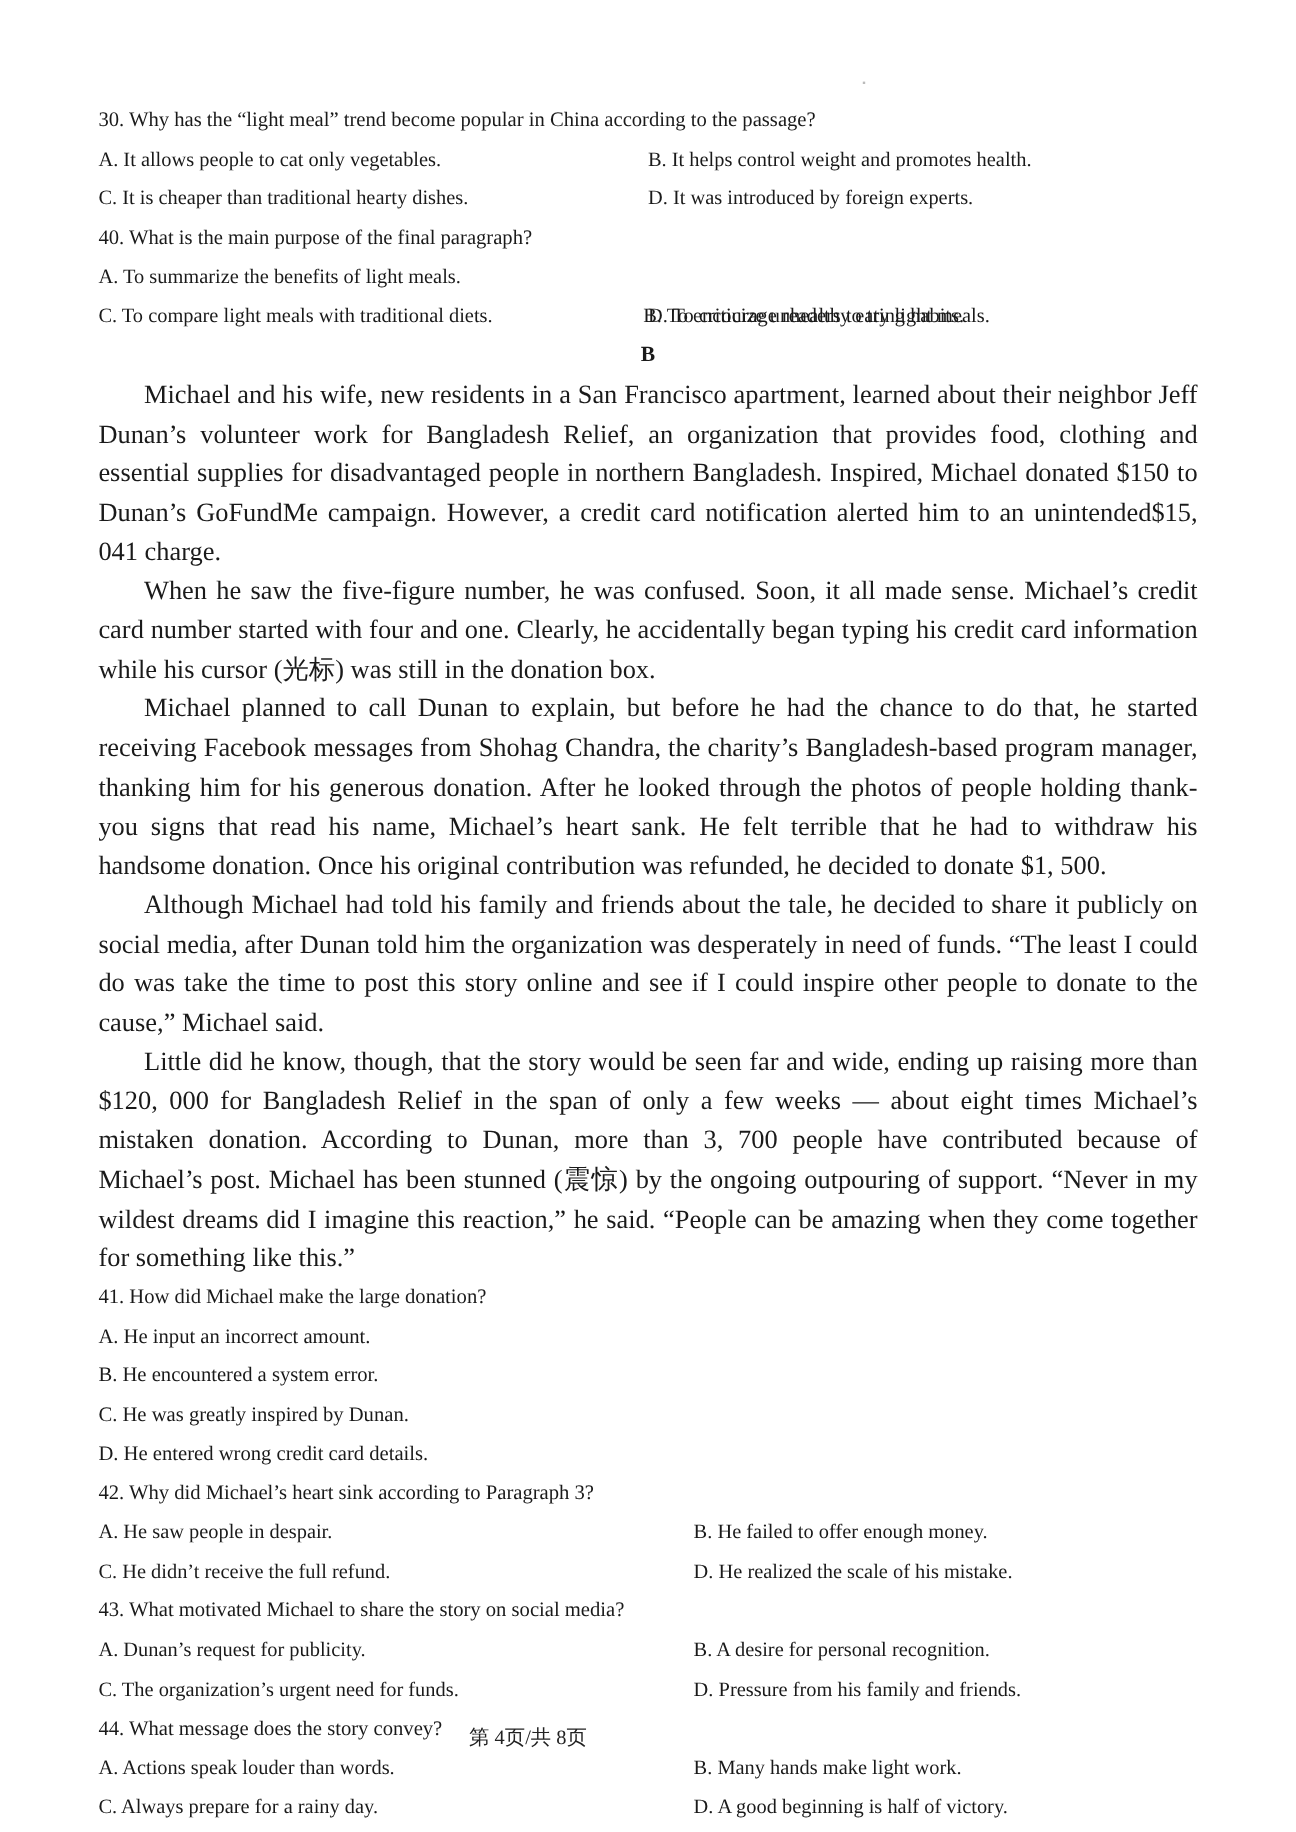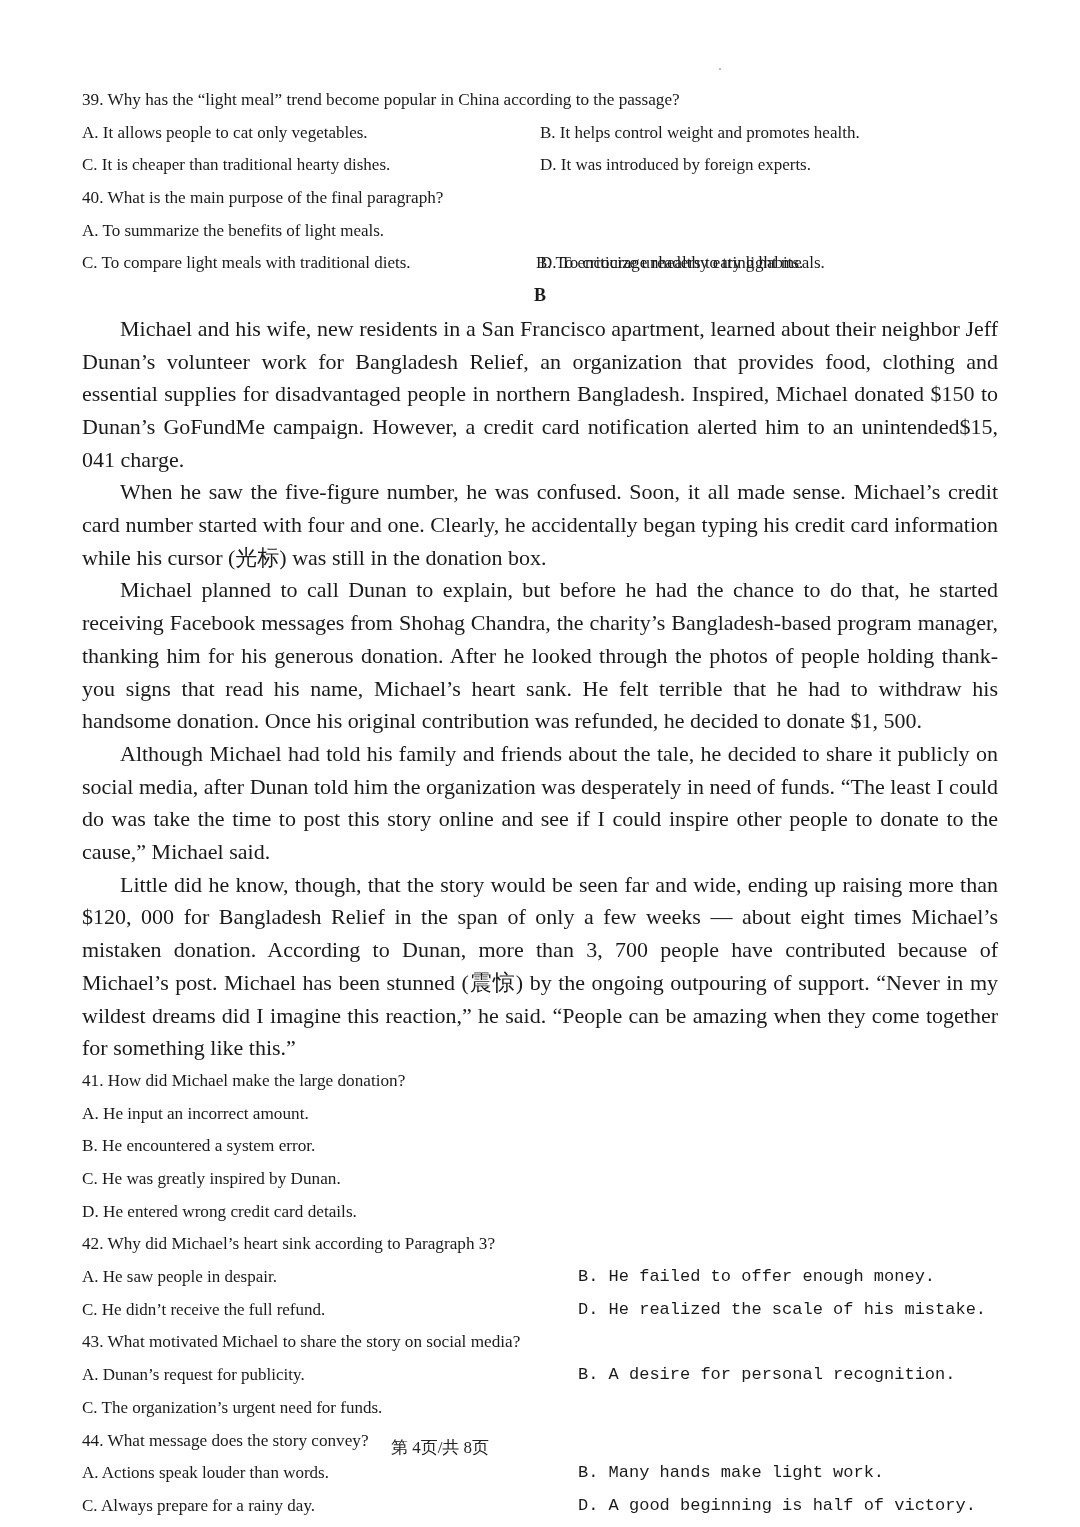--- a/index.html
+++ b/index.html
@@ -8,34 +8,34 @@
     font-family: "Liberation Serif", "DejaVu Serif", serif;
     color: #1a1a1a;
   }
   .page { position: absolute; left: 82px; top: 84px; width: 916px; }
   .line { font-size: 17.2px; line-height: 32.7px; height: 32.7px; white-space: nowrap; position: relative; }
   .opt-row { position: relative; height: 32.7px; font-size: 17px; line-height: 32.7px; white-space: nowrap; }
   .opt-row .l { position: absolute; left: 0; }
   .opt-row .r { position: absolute; }
   .r-458 { left: 458px; }
   .r-454 { left: 454px; margin-top: 32px; }
-  .r-496 { left: 496px; font-family: Liberation Mono, monospace; }
+  .r-496 { left: 496px; }
   .section-title { text-align: center; font-weight: bold; font-size: 18px; height: 32.7px; line-height: 30px; }
   .para { font-size: 22px; line-height: 32.7px; text-align: justify; text-indent: 38px; margin: 0; }
   .footer { position: absolute; left: 0; width: 880px; top: 1436px; text-align: center; font-size: 17px; color: #222; }
   .speck { position: absolute; left: 719px; top: 68px; width: 2px; height: 2px; background: #bbb; }
 </style>
 </head>
 <body>
 
 <div class="speck"></div>
 
 <div class="page">
 
-  <div class="line">39. Why has the “light meal” trend become popular in China according to the passage?</div>
+  <div class="line">30. Why has the “light meal” trend become popular in China according to the passage?</div>
   <div class="opt-row">
     <span class="l">A. It allows people to cat only vegetables.</span>
     <span class="r r-458">B. It helps control weight and promotes health.</span>
   </div>
   <div class="opt-row">
     <span class="l">C. It is cheaper than traditional hearty dishes.</span>
     <span class="r r-458">D. It was introduced by foreign experts.</span>
   </div>
 
   <div class="line">40. What is the main purpose of the final paragraph?</div>
@@ -71,20 +71,21 @@
     <span class="r r-496">D. He realized the scale of his mistake.</span>
   </div>
 
   <div class="line">43. What motivated Michael to share the story on social media?</div>
   <div class="opt-row">
     <span class="l">A. Dunan’s request for publicity.</span>
     <span class="r r-496">B. A desire for personal recognition.</span>
   </div>
   <div class="opt-row">
     <span class="l">C. The organization’s urgent need for funds.</span>
+    <span class="r r-496">D. Pressure from his family and friends.</span>
   </div>
 
   <div class="line">44. What message does the story convey?</div>
   <div class="opt-row">
     <span class="l">A. Actions speak louder than words.</span>
     <span class="r r-496">B. Many hands make light work.</span>
   </div>
   <div class="opt-row">
     <span class="l">C. Always prepare for a rainy day.</span>
     <span class="r r-496">D. A good beginning is half of victory.</span>

